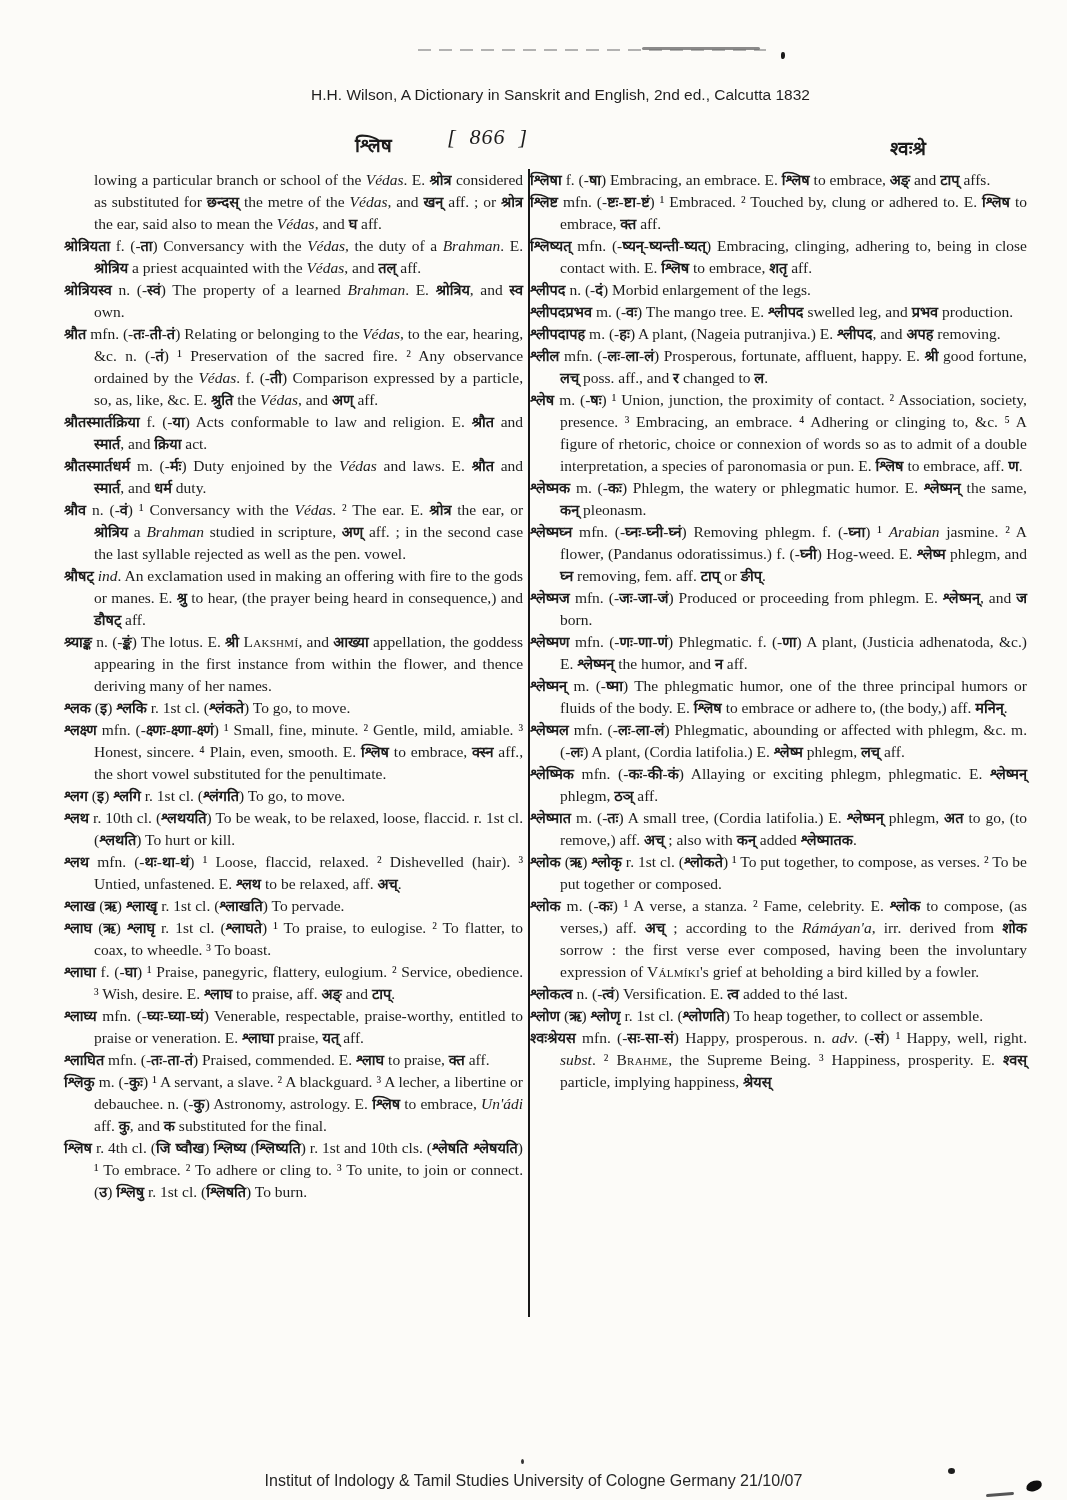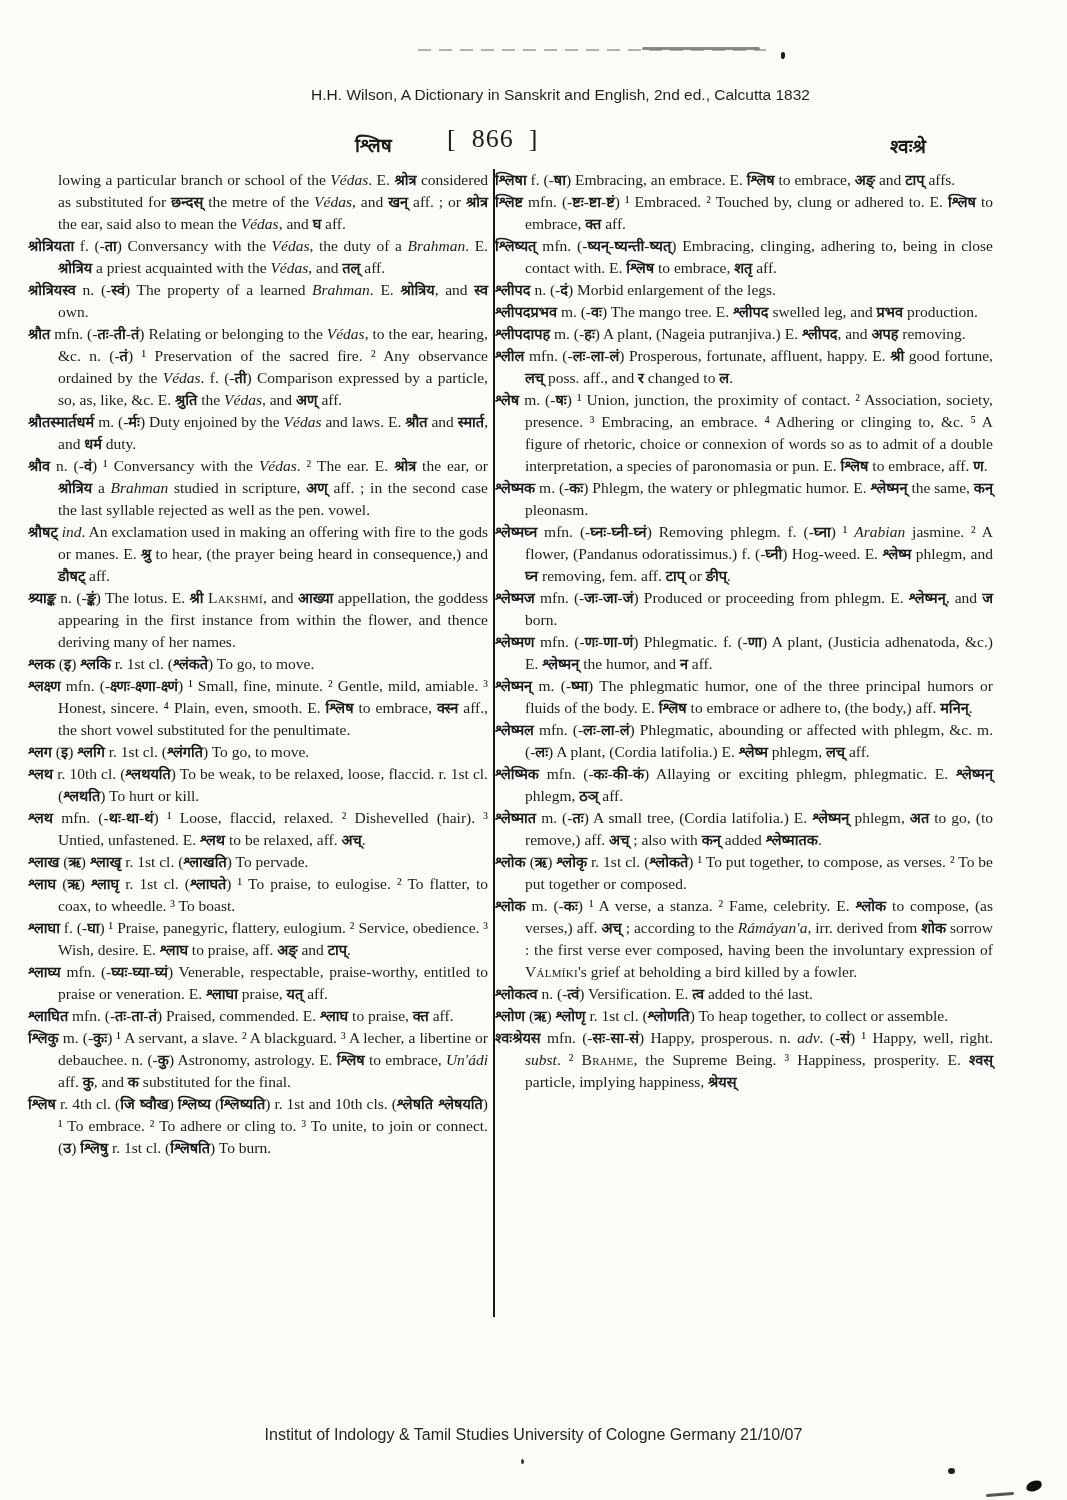--- a/index.html
+++ b/index.html
@@ -8,33 +8,33 @@
   .attribution{position:absolute;top:86px;left:0;width:100%;text-align:center;
         font-family:"Liberation Sans",sans-serif;font-size:15.5px;color:#1f1f1f;padding-left:27px;}
   .smudge-line{position:absolute;top:49px;left:418px;width:348px;height:2px;
         background:repeating-linear-gradient(90deg,#9a9a9a 0 13px,transparent 13px 21px);opacity:.75;}
   .smudge-line2{position:absolute;top:47px;left:642px;width:118px;height:3px;background:#6e6e6e;opacity:.8;border-radius:2px;}
   .smudge-dot{position:absolute;top:52px;left:781px;width:4px;height:7px;background:#1a1a1a;border-radius:50% 50% 60% 40%;}
   .page-head{position:absolute;top:124px;left:0;width:100%;height:44px;}
   .head-word{position:absolute;font-weight:bold;font-size:19px;line-height:30px;
         font-family:"DejaVu Sans","Liberation Serif",sans-serif;}
   #head-left{left:355px;top:6px;}
-  #head-right{left:890px;top:9px;font-family:Liberation Mono, monospace;}
-  .page-number{position:absolute;left:447px;top:0;font-size:26px;white-space:pre;letter-spacing:1px;}
+  #head-right{left:890px;top:9px;}
+  .page-number{position:absolute;left:447px;top:0;font-size:22px;white-space:pre;letter-spacing:1px;font-style:italic;}
   .bodywrap{position:absolute;top:169px;left:0;width:1067px;display:flex;align-items:flex-start;}
   .col{text-align:justify;font-size:15.5px;line-height:22px;}
-  #col-left{width:460px;margin-left:28px;}
+  #col-left{width:460px;margin-left:64px;}
   .divider{width:2px;background:#181818;height:1148px;margin-left:5px;flex:none;}
   #col-right{width:498px;margin-left:0;margin-right:40px;}
   .entry{padding-left:30px;text-indent:-30px;}
   .entry.cont{text-indent:0;}
   .dev{font-family:"DejaVu Sans","Liberation Serif",sans-serif;font-weight:bold;font-size:14.5px;}
   i{font-style:italic;}
   .sc{font-variant:small-caps;letter-spacing:.3px;}
-  .footer{position:absolute;top:1426px;left:0;width:100%;text-align:center;
+  .footer{position:absolute;top:1472px;left:0;width:100%;text-align:center;
         font-family:"Liberation Sans",sans-serif;font-size:16px;color:#262626;}
   .blob1{position:absolute;top:1481px;left:1026px;width:16px;height:10px;background:#0f0f0f;
         border-radius:60% 40% 55% 45%;transform:rotate(-14deg);}
   .blob2{position:absolute;top:1468px;left:948px;width:7px;height:6px;background:#1d1d1d;border-radius:50%;}
   .blob3{position:absolute;top:1493px;left:986px;width:28px;height:3px;background:#555;border-radius:2px;transform:rotate(-5deg);}
   .speck1{position:absolute;top:1459px;left:521px;width:3px;height:5px;background:#333;border-radius:50%;}
 </style>
 </head>
 <body>
 
@@ -51,20 +51,21 @@
     <span class="page-number">[  866  ]</span>
     <span class="head-word" id="head-right">श्वःश्रे</span>
   </div>
 
   <div class="bodywrap">
     <div class="col" id="col-left">
         <div class="entry cont">lowing a particular branch or school of the <i>Védas</i>.  E. <span class="dev">श्रोत्र</span> considered as substituted for <span class="dev">छन्दस्</span> the metre of the <i>Védas</i>, and <span class="dev">खन्</span> aff. ; or <span class="dev">श्रोत्र</span> the ear, said also to mean the <i>Védas</i>, and <span class="dev">घ</span> aff.</div>
         <div class="entry"><span class="dev">श्रोत्रियता</span> f. (-<span class="dev">ता</span>)  Conversancy with the <i>Védas</i>, the duty of a <i>Brahman</i>.  E. <span class="dev">श्रोत्रिय</span> a priest acquainted with the <i>Védas</i>, and <span class="dev">तल्</span> aff.</div>
         <div class="entry"><span class="dev">श्रोत्रियस्व</span> n. (-<span class="dev">स्वं</span>) The property of a learned <i>Brahman</i>.  E. <span class="dev">श्रोत्रिय</span>, and <span class="dev">स्व</span> own.</div>
         <div class="entry"><span class="dev">श्रौत</span> mfn. (-<span class="dev">तः</span>-<span class="dev">ती</span>-<span class="dev">तं</span>) Relating or belonging to the <i>Védas</i>, to the ear, hearing, &amp;c.  n. (-<span class="dev">तं</span>) ¹ Preservation of the sacred fire. ² Any observance ordained by the <i>Védas</i>.  f. (-<span class="dev">ती</span>)  Comparison expressed by a particle, so, as, like, &amp;c.  E. <span class="dev">श्रुति</span> the <i>Védas</i>, and <span class="dev">अण्</span> aff.</div>
+        <div class="entry"><span class="dev">श्रौतस्मार्तक्रिया</span> f. (-<span class="dev">या</span>)  Acts conformable to law and religion. E. <span class="dev">श्रौत</span> and <span class="dev">स्मार्त</span>, and <span class="dev">क्रिया</span> act.</div>
         <div class="entry"><span class="dev">श्रौतस्मार्तधर्म</span> m. (-<span class="dev">र्मः</span>)  Duty enjoined by the <i>Védas</i> and laws. E. <span class="dev">श्रौत</span> and <span class="dev">स्मार्त</span>, and <span class="dev">धर्म</span> duty.</div>
         <div class="entry"><span class="dev">श्रौव</span> n. (-<span class="dev">वं</span>) ¹ Conversancy with the <i>Védas</i>. ² The ear.  E. <span class="dev">श्रोत्र</span> the ear, or <span class="dev">श्रोत्रिय</span> a <i>Brahman</i> studied in scripture, <span class="dev">अण्</span> aff. ; in the second case the last syllable rejected as well as the pen. vowel.</div>
         <div class="entry"><span class="dev">श्रौषट्</span> <i>ind</i>.  An exclamation used in making an offering with fire to the gods or manes.   E. <span class="dev">श्रु</span> to hear, (the prayer being heard in consequence,) and <span class="dev">डौषट्</span> aff.</div>
         <div class="entry"><span class="dev">श्र्याङ्क</span>  n. (-<span class="dev">ङ्कं</span>)  The lotus.  E. <span class="dev">श्री</span> <span class="sc">Lakshmí</span>, and <span class="dev">आख्या</span> appellation, the goddess appearing in the first instance from within the flower, and thence deriving many of her names.</div>
         <div class="entry"><span class="dev">श्लक</span> (<span class="dev">इ</span>) <span class="dev">श्लकि</span> r. 1st cl. (<span class="dev">श्लंकते</span>) To go, to move.</div>
         <div class="entry"><span class="dev">श्लक्ष्ण</span> mfn. (-<span class="dev">क्ष्णः</span>-<span class="dev">क्ष्णा</span>-<span class="dev">क्ष्णं</span>) ¹ Small, fine, minute. ² Gentle, mild, amiable. ³ Honest, sincere. ⁴ Plain, even, smooth.  E. <span class="dev">श्लिष</span> to embrace, <span class="dev">क्स्न</span> aff., the short vowel substituted for the penultimate.</div>
         <div class="entry"><span class="dev">श्लग</span>  (<span class="dev">इ</span>) <span class="dev">श्लगि</span> r. 1st cl. (<span class="dev">श्लंगति</span>) To go, to move.</div>
         <div class="entry"><span class="dev">श्लथ</span> r. 10th cl. (<span class="dev">श्लथयति</span>)  To be weak, to be relaxed, loose, flaccid. r. 1st cl. (<span class="dev">श्लथति</span>) To hurt or kill.</div>
         <div class="entry"><span class="dev">श्लथ</span> mfn. (-<span class="dev">थः</span>-<span class="dev">था</span>-<span class="dev">थं</span>) ¹ Loose, flaccid, relaxed.  ² Dishevelled (hair). ³ Untied, unfastened.  E. <span class="dev">श्लथ</span> to be relaxed, aff. <span class="dev">अच्</span>.</div>
         <div class="entry"><span class="dev">श्लाख</span> (<span class="dev">ऋ</span>) <span class="dev">श्लाखृ</span> r. 1st cl. (<span class="dev">श्लाखति</span>) To pervade.</div>

